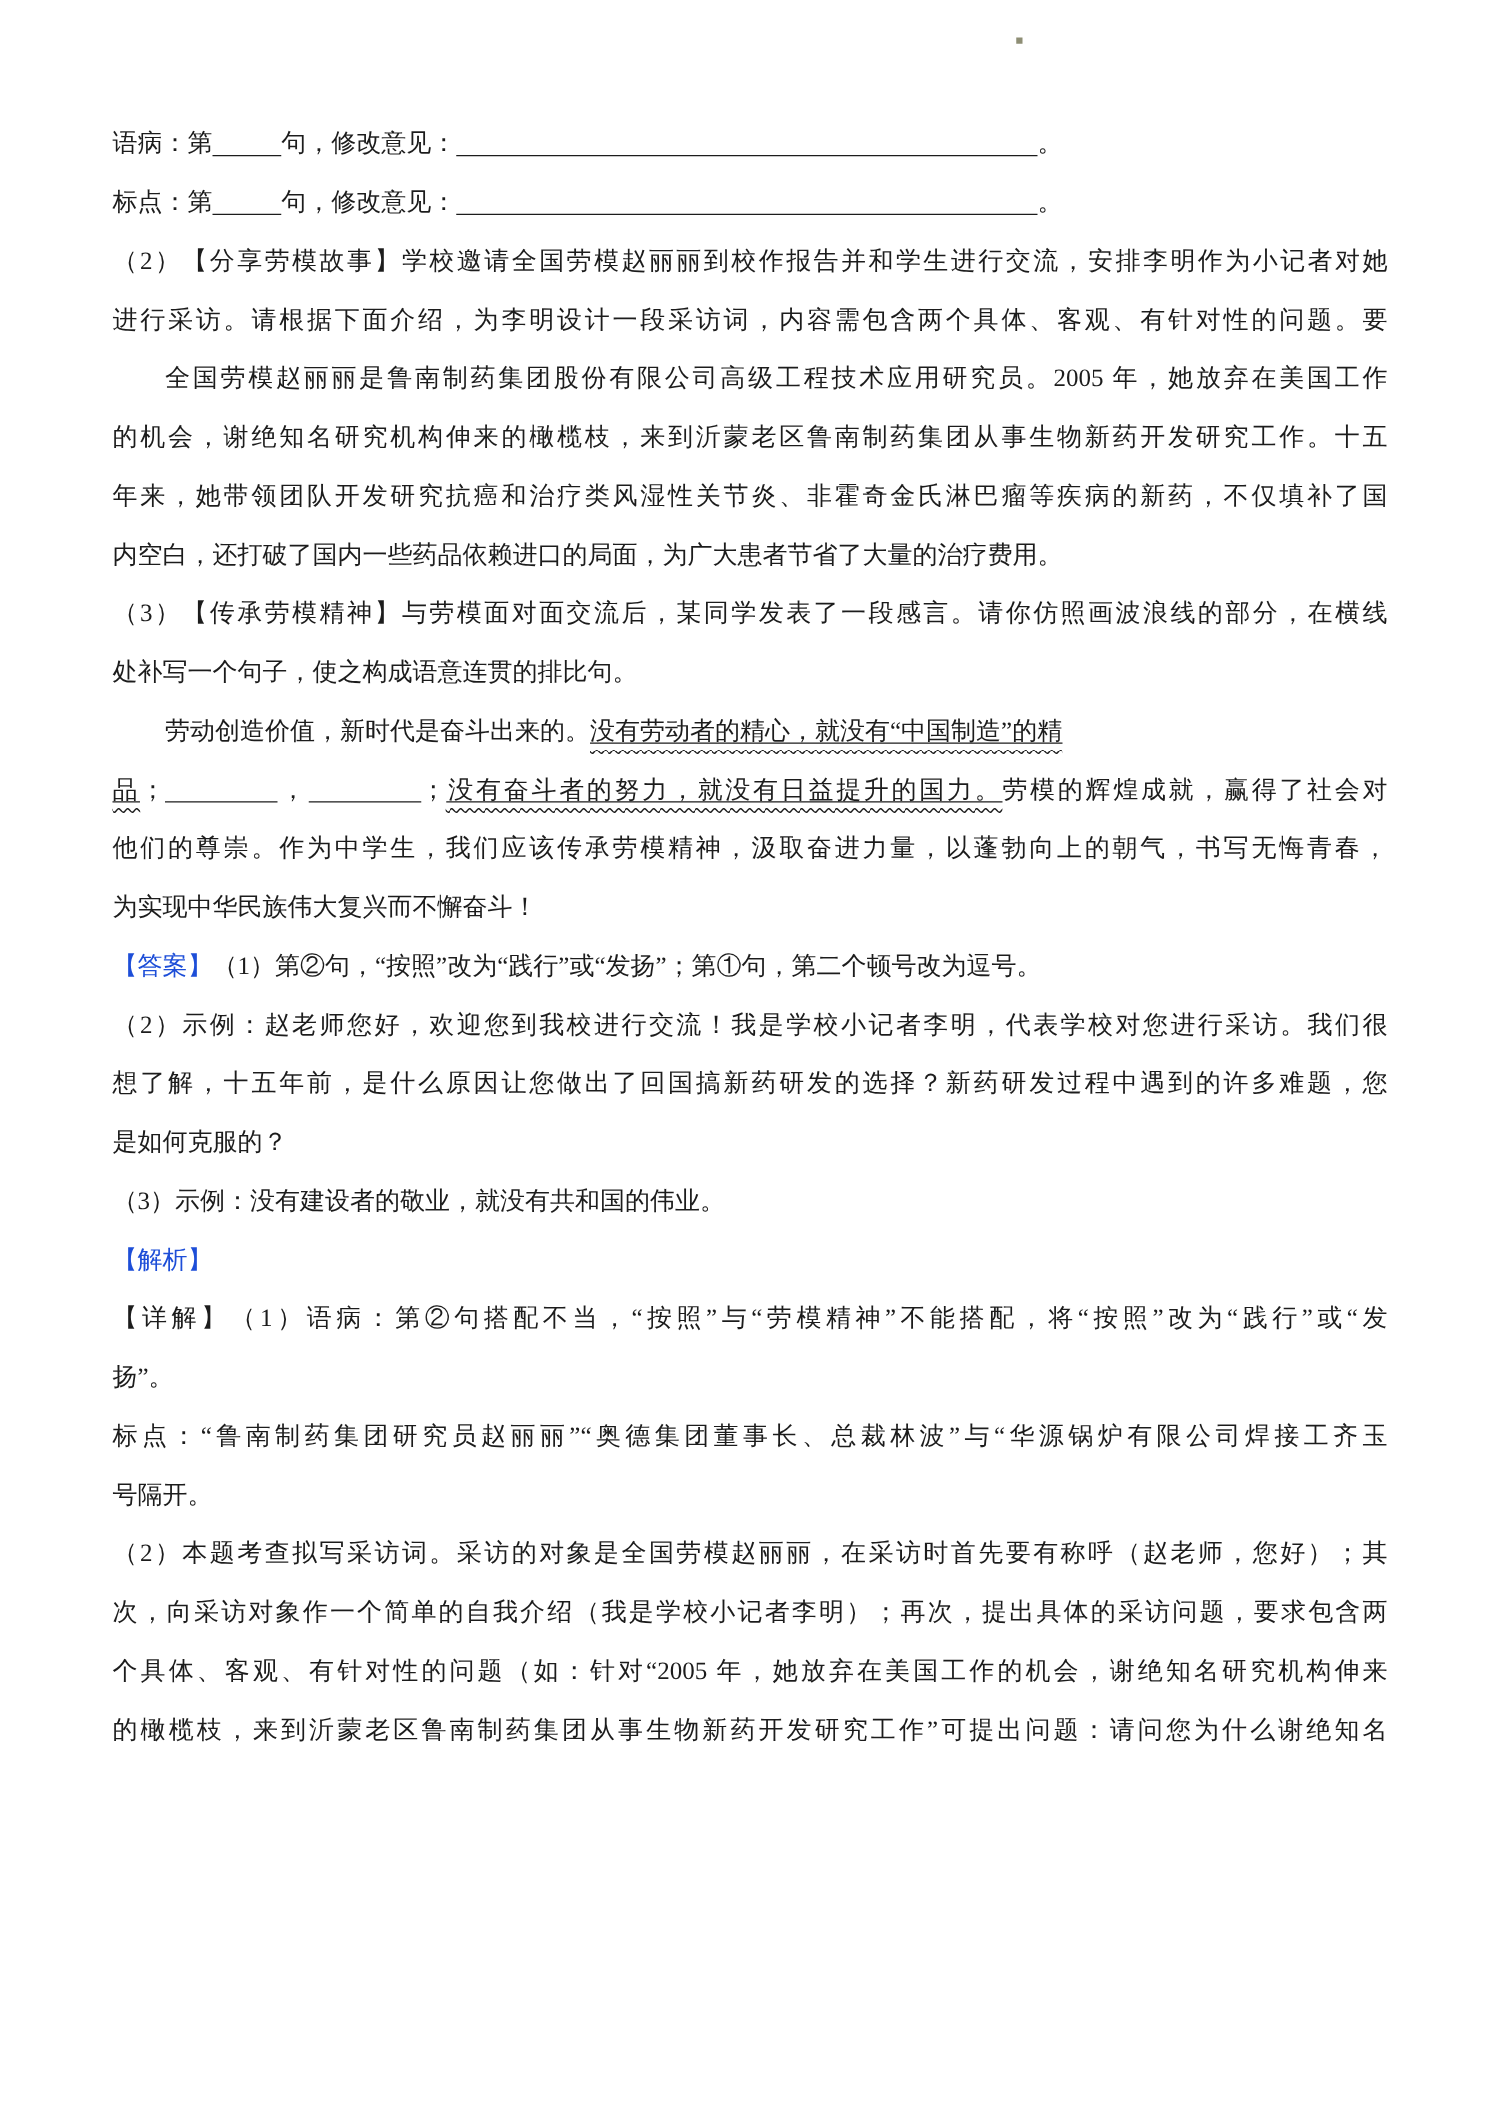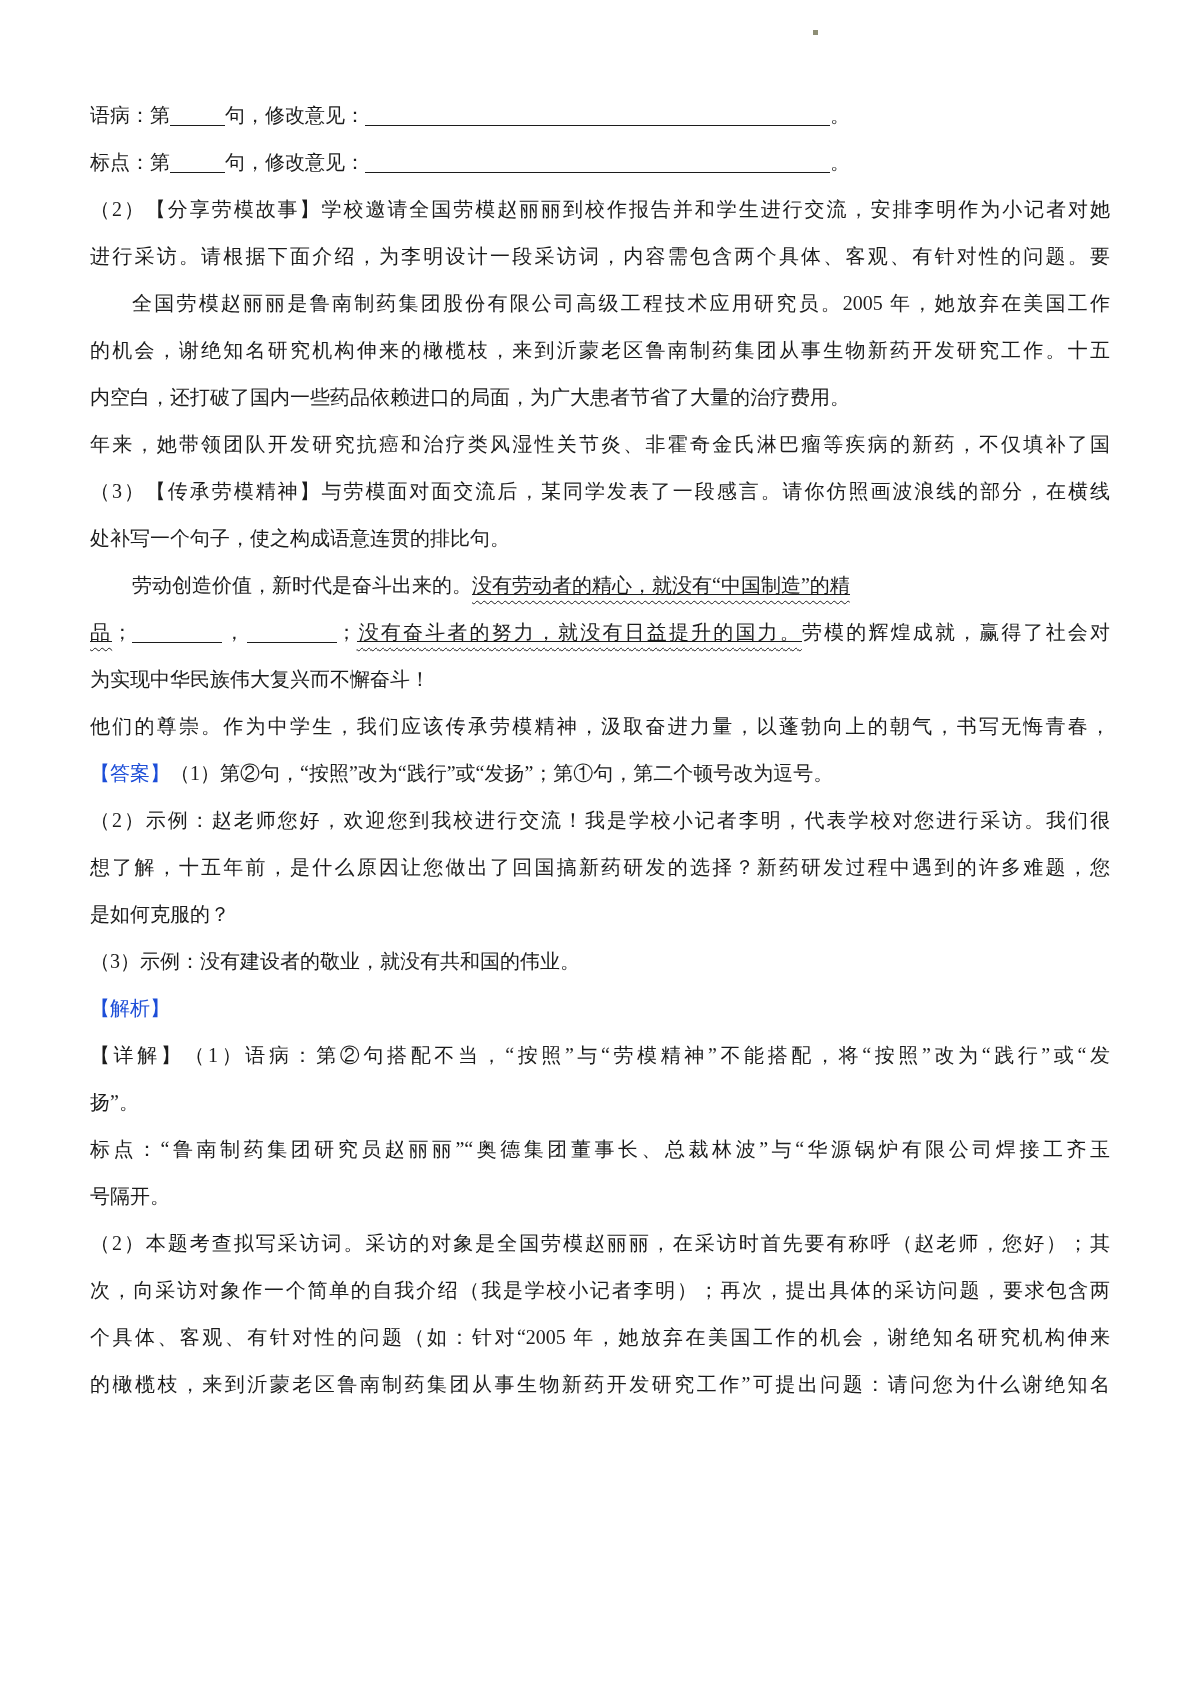--- a/index.html
+++ b/index.html
@@ -62,28 +62,28 @@
 
 <main class="page">
   <div class="artifact-dot"></div>
   <div class="text" id="doc">
       <div class="line"><span>语病：第</span><span class="u-blank" style="width: 55px;"></span><span>句，修改意见：</span><span class="u-blank" style="width: 465px;"></span><span>。</span></div>
       <div class="line"><span>标点：第</span><span class="u-blank" style="width: 55px;"></span><span>句，修改意见：</span><span class="u-blank" style="width: 465px;"></span><span>。</span></div>
       <div class="line j"><span>（2）【分享劳模故事】学校邀请全国劳模赵丽丽到校作报告并和学生进行交流，安排李明作为小记者对她</span></div>
       <div class="line j"><span>进行采访。请根据下面介绍，为李明设计一段采访词，内容需包含两个具体、客观、有针对性的问题。要</span></div>
       <div class="line j ind"><span>全国劳模赵丽丽是鲁南制药集团股份有限公司高级工程技术应用研究员。2005 年，她放弃在美国工作</span></div>
       <div class="line j"><span>的机会，谢绝知名研究机构伸来的橄榄枝，来到沂蒙老区鲁南制药集团从事生物新药开发研究工作。十五</span></div>
+      <div class="line j"><span>年来，她带领团队开发研究抗癌和治疗类风湿性关节炎、非霍奇金氏淋巴瘤等疾病的新药，不仅填补了国</span></div>
       <div class="line"><span>内空白，还打破了国内一些药品依赖进口的局面，为广大患者节省了大量的治疗费用。</span></div>
-      <div class="line j"><span>年来，她带领团队开发研究抗癌和治疗类风湿性关节炎、非霍奇金氏淋巴瘤等疾病的新药，不仅填补了国</span></div>
       <div class="line j"><span>（3）【传承劳模精神】与劳模面对面交流后，某同学发表了一段感言。请你仿照画波浪线的部分，在横线</span></div>
       <div class="line"><span>处补写一个句子，使之构成语意连贯的排比句。</span></div>
       <div class="line ind"><span>劳动创造价值，新时代是奋斗出来的。</span><span class="u-wavy">没有劳动者的精心，就没有“中国制造”的精</span></div>
       <div class="line j"><span class="u-wavy">品</span><span>；</span><span class="u-blank" style="width: 90px;"></span><span>，</span><span class="u-blank" style="width: 90px;"></span><span>；</span><span class="u-wavy">没有奋斗者的努力，就没有日益提升的国力。</span><span>劳模的辉煌成就，赢得了社会对</span></div>
+      <div class="line j"><span>他们的尊崇。作为中学生，我们应该传承劳模精神，汲取奋进力量，以蓬勃向上的朝气，书写无悔青春，</span></div>
       <div class="line"><span>为实现中华民族伟大复兴而不懈奋斗！</span></div>
-      <div class="line j"><span>他们的尊崇。作为中学生，我们应该传承劳模精神，汲取奋进力量，以蓬勃向上的朝气，书写无悔青春，</span></div>
       <div class="line"><span class="c-blue">【答案】</span><span>（1）第②句，“按照”改为“践行”或“发扬”；第①句，第二个顿号改为逗号。</span></div>
       <div class="line j"><span>（2）示例：赵老师您好，欢迎您到我校进行交流！我是学校小记者李明，代表学校对您进行采访。我们很</span></div>
       <div class="line j"><span>想了解，十五年前，是什么原因让您做出了回国搞新药研发的选择？新药研发过程中遇到的许多难题，您</span></div>
       <div class="line"><span>是如何克服的？</span></div>
       <div class="line"><span>（3）示例：没有建设者的敬业，就没有共和国的伟业。</span></div>
       <div class="line"><span class="c-blue">【解析】</span></div>
       <div class="line j"><span>【详解】（1）语病：第②句搭配不当，“按照”与“劳模精神”不能搭配，将“按照”改为“践行”或“发</span></div>
       <div class="line"><span>扬”。</span></div>
       <div class="line j"><span>标点：“鲁南制药集团研究员赵丽丽”“奥德集团董事长、总裁林波”与“华源锅炉有限公司焊接工齐玉</span></div>
       <div class="line"><span>号隔开。</span></div>

